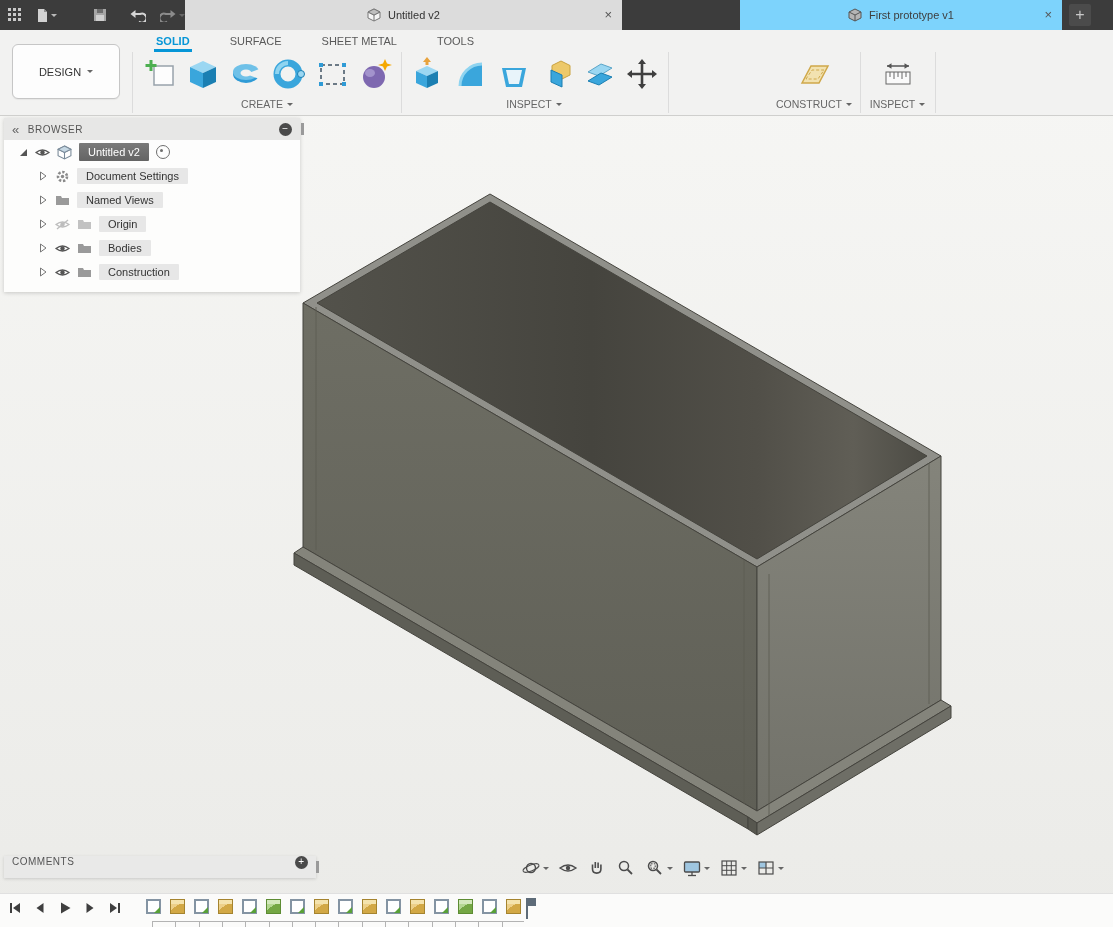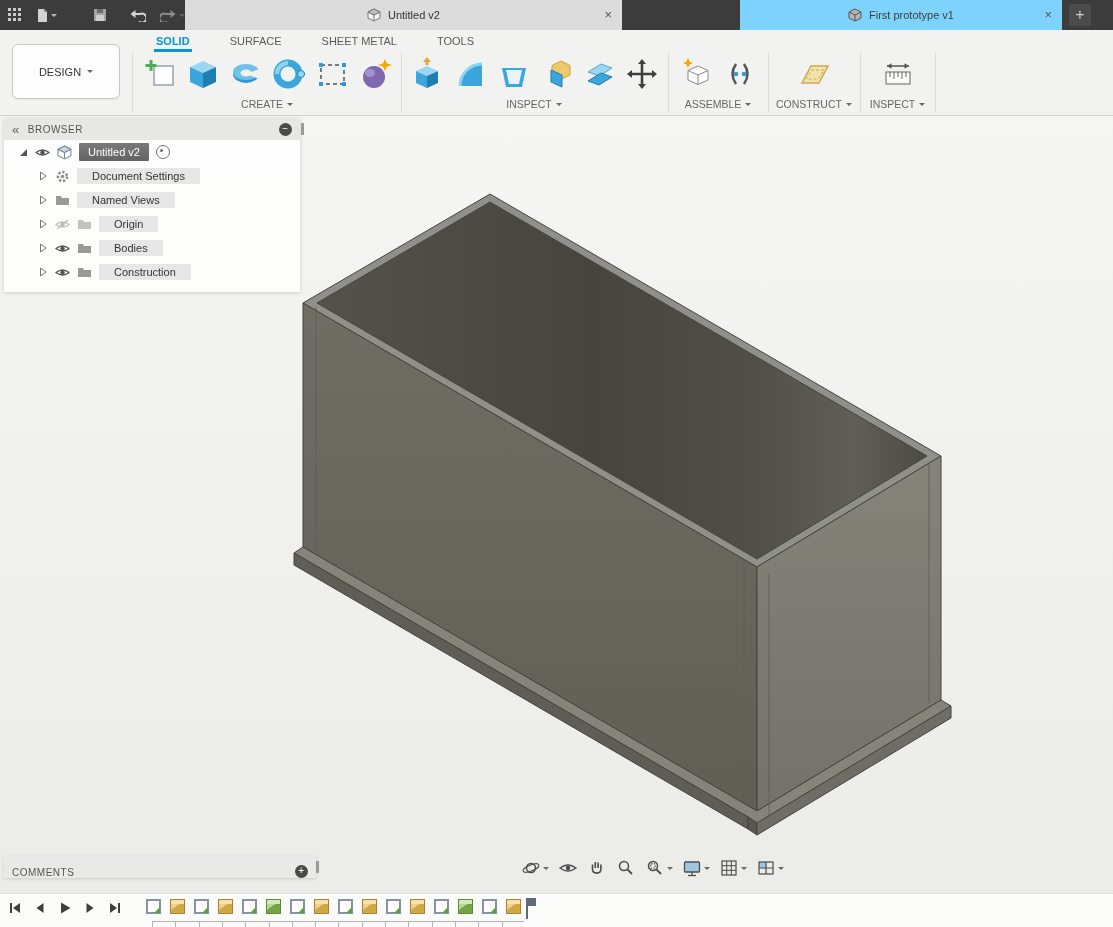--- a/index.html
+++ b/index.html
@@ -36,30 +36,30 @@
   .ricon.hl{background:#cfe9f7}
   
   .browser{position:absolute;left:4px;top:118px;width:296px;background:rgba(253,253,253,.93);z-index:20;
     box-shadow:0 1px 4px rgba(0,0,0,.18);padding-bottom:8px}
   .panel-head{height:22px;background:#e7e7e6;display:flex;align-items:center;font-size:10px;color:#555;letter-spacing:.5px;padding:0 8px;gap:8px}
   .panel-head .grow{flex:1}
   .circle-btn{width:13px;height:13px;border-radius:50%;background:#4a4a4a;color:#fff;font-size:10px;line-height:12px;text-align:center;cursor:pointer}
   .handle{position:absolute;right:-4px;top:5px;width:3px;height:12px;background:#9a9a9a;cursor:ew-resize}
   .br-row{height:24px;display:flex;align-items:center;gap:7px;padding-left:34px;font-size:11px;cursor:pointer}
   .br-row.root{padding-left:14px}
-  .chip{background:#e7e7e7;color:#333;padding:2px 15px;border-radius:1px;white-space:nowrap}
+  .chip{background:#e7e7e7;color:#333;padding:2px 9px;border-radius:1px;white-space:nowrap}
   .chip.sel{background:linear-gradient(#7a7a7a,#646464);color:#fff;padding:3px 9px}
   .expander{width:10px;height:10px;flex:0 0 auto}
   .target-icon{width:12px;height:12px;border:1.5px solid #6e6e6e;border-radius:50%;position:relative;flex:0 0 auto}
   .target-icon::after{content:"";position:absolute;left:3px;top:3px;width:3px;height:3px;border-radius:50%;background:#6e6e6e}
   
   .model-svg{position:absolute;left:0;top:0;width:1113px;height:927px;z-index:1}
   
   .comments{position:absolute;left:4px;top:856px;width:296px;height:22px;background:#e9e9e8;z-index:20;
-    display:flex;align-items:flex-end;gap:8px;padding:0 8px;font-size:10px;color:#555;letter-spacing:.5px;box-shadow:0 1px 3px rgba(0,0,0,.15)}
+    display:flex;align-items:flex-start;gap:8px;padding:0 8px;font-size:10px;color:#555;letter-spacing:.5px;box-shadow:0 1px 3px rgba(0,0,0,.15)}
   .comments .grow{flex:1}
   
   .navbar{position:absolute;left:518px;top:855px;height:26px;display:flex;align-items:center;gap:3px;z-index:20}
   .nav-btn{display:flex;align-items:center;gap:2px;padding:2px 3px;cursor:pointer;border-radius:2px}
   
   .timeline{position:absolute;left:0;top:893px;width:1113px;height:34px;background:#fbfbfa;border-top:1px solid #e0e0e0;z-index:20}
   .playback{position:absolute;left:8px;top:7px;display:flex;gap:11px;align-items:center}
   .pb-btn{cursor:pointer;display:flex}
   .features{position:absolute;left:146px;top:5px;display:flex;gap:9px;align-items:flex-start}
   .tl-icon{width:15px;height:15px;position:relative;box-sizing:border-box;cursor:pointer}
@@ -293,43 +293,20 @@
             <path d="M17,2 L21,7 L18.3,7 L18.3,15.7 L27,15.7 L27,13 L32,17 L27,21 L27,18.3 L18.3,18.3 L18.3,27 L21,27 L17,32 L13,27 L15.7,27 L15.7,18.3 L7,18.3 L7,21 L2,17 L7,13 L7,15.7 L15.7,15.7 L15.7,7 L13,7 Z" fill="#3f3f3f"></path>
           </svg>
       </span>
     </div>
     <div class="g-label">
       <span>INSPECT</span>
       <span class="caret dark"></span>
     </div>
   </div>
 
-  <div class="rgroup" style="left:668px;width:100px">
-    <div class="g-icons">
-      <span class="ricon">
-        <svg width="34" height="34">
-            <path d="M18,9 L28,13.5 L28,23 L18,27.5 L8,23 L8,13.5 Z" fill="#fdfdfd" stroke="#8a8a8a"></path>
-            <path d="M8,13.5 L18,18 L28,13.5 M18,18 L18,27.5" fill="none" stroke="#8a8a8a"></path>
-            <path d="M8,1 L9.6,4.4 L13,6 L9.6,7.6 L8,11 L6.4,7.6 L3,6 L6.4,4.4 Z" fill="#f5a800"></path>
-          </svg>
-      </span>
-      <span class="ricon">
-        <svg width="34" height="34">
-            <path d="M13,7 Q6,17 13,27" fill="none" stroke="#555" stroke-width="2.5"></path>
-            <path d="M21,7 Q28,17 21,27" fill="none" stroke="#555" stroke-width="2.5"></path>
-            <circle cx="13" cy="17" r="2.3" fill="#2f9bd6"></circle>
-            <circle cx="21" cy="17" r="2.3" fill="#2f9bd6"></circle>
-          </svg>
-      </span>
-    </div>
-    <div class="g-label">
-      <span>ASSEMBLE</span>
-      <span class="caret dark"></span>
-    </div>
-  </div>
 
   <div class="rgroup" style="left:768px;width:92px">
     <div class="g-icons">
       <span class="ricon">
         <svg width="34" height="34">
             <path d="M5,26 L14,9 L31,9 L22,26 Z" fill="#f2e2b0" stroke="#cfa84a" stroke-width="1.5"></path>
             <path d="M9,22 L15,13 L27,13 L21,22 Z" fill="none" stroke="#cfa84a" stroke-dasharray="3 2"></path>
           </svg>
       </span>
     </div>

